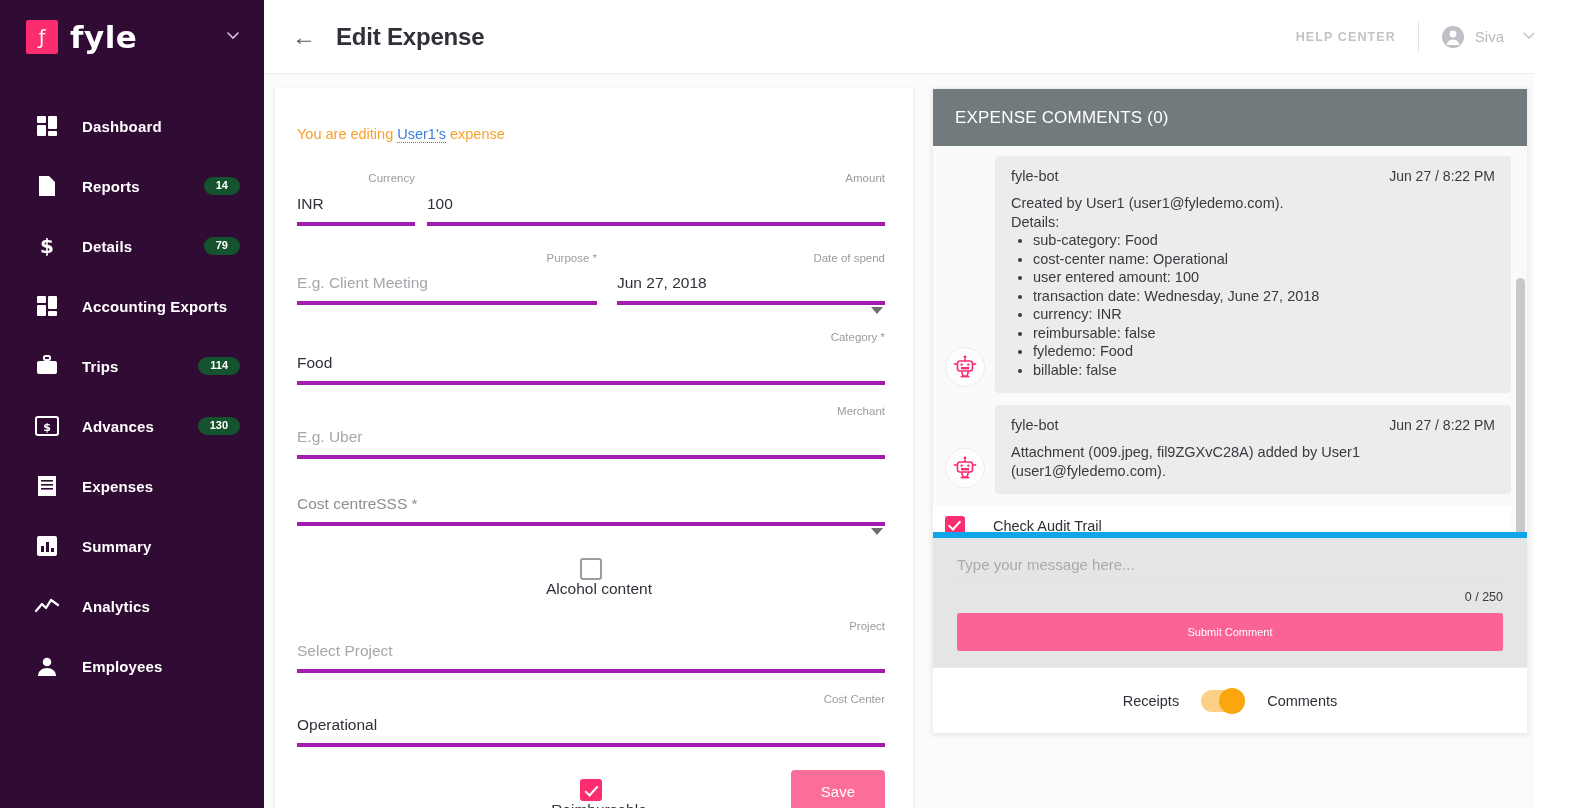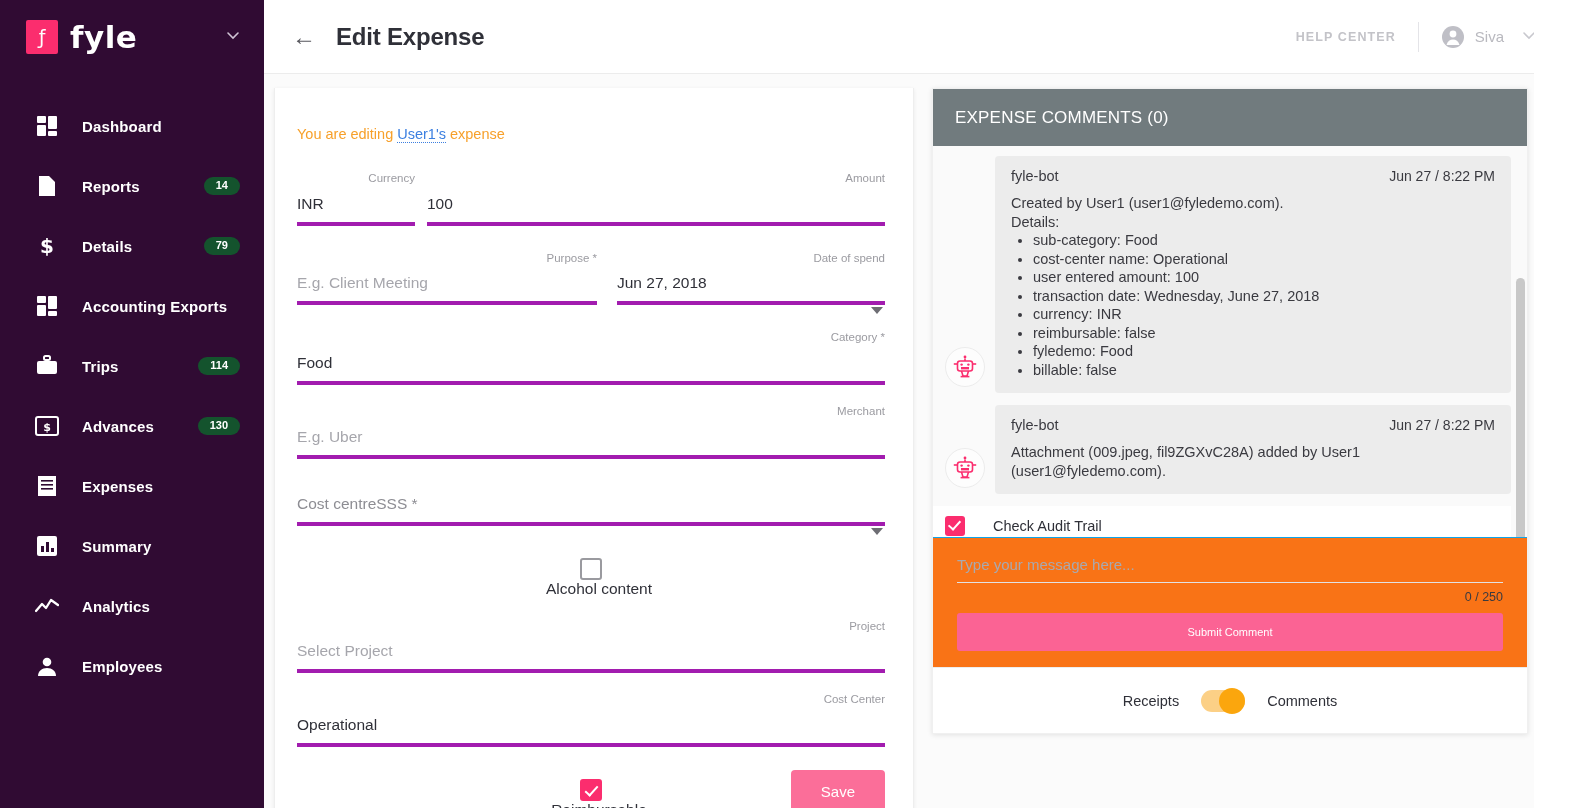--- a/index.html
+++ b/index.html
@@ -171,21 +171,21 @@
   .audit-cb {
     width: 20px; height: 20px; flex: 0 0 20px; border-radius: 3px;
     background: #fb2d6e; position: relative; cursor: pointer;
   }
   .audit-cb::after {
     content: ""; position: absolute; left: 6px; top: 2px; width: 5px; height: 10px;
     border: solid #ffffff; border-width: 0 2.2px 2.2px 0; transform: rotate(42deg);
   }
   .audit-label { margin-left: 16px; font-size: 14.5px; color: #2f3038; }
 
-  .compose { background: #f97316; padding: 14px 24px 16px; border-top: 1px solid #0ea5e9; }
+  .compose { background: #e5e5e5; padding: 14px 24px 16px; border-top: 6px solid #0ea5e9; }
   .msg-input {
     width: 100%; border: none; border-bottom: 1px solid #e2e2e4; background: transparent;
     font-size: 15px; color: #2f3038; padding: 4px 0 9px;
     font-family: "Liberation Sans", sans-serif; outline: none;
   }
   .msg-input::placeholder { color: #a9a9af; }
   .counter { text-align: right; font-size: 12.5px; color: #3a3a40; margin: 7px 0 9px; }
   .submit-btn {
     width: 100%; background: #fb6394; color: #ffffff; border: none; border-radius: 3px;
     font-size: 11px; padding: 13px 0; cursor: pointer;

